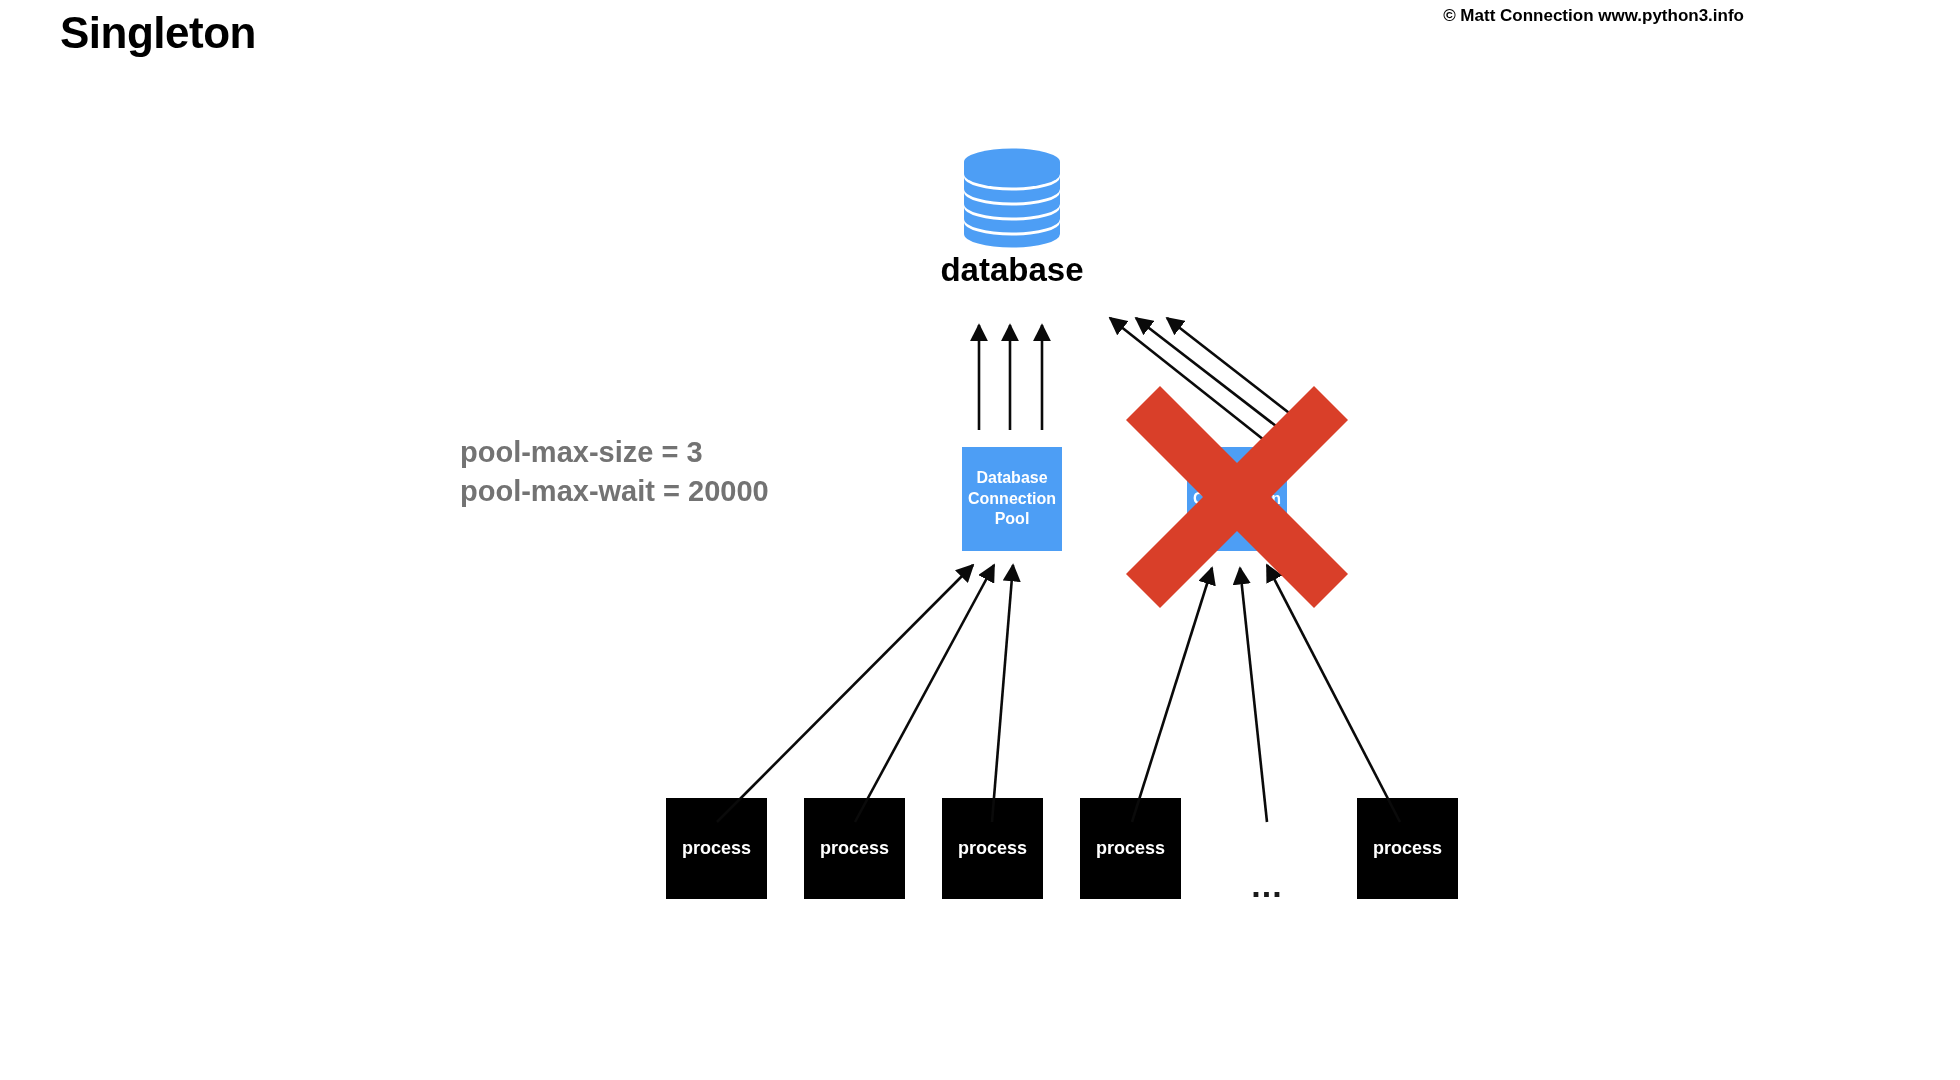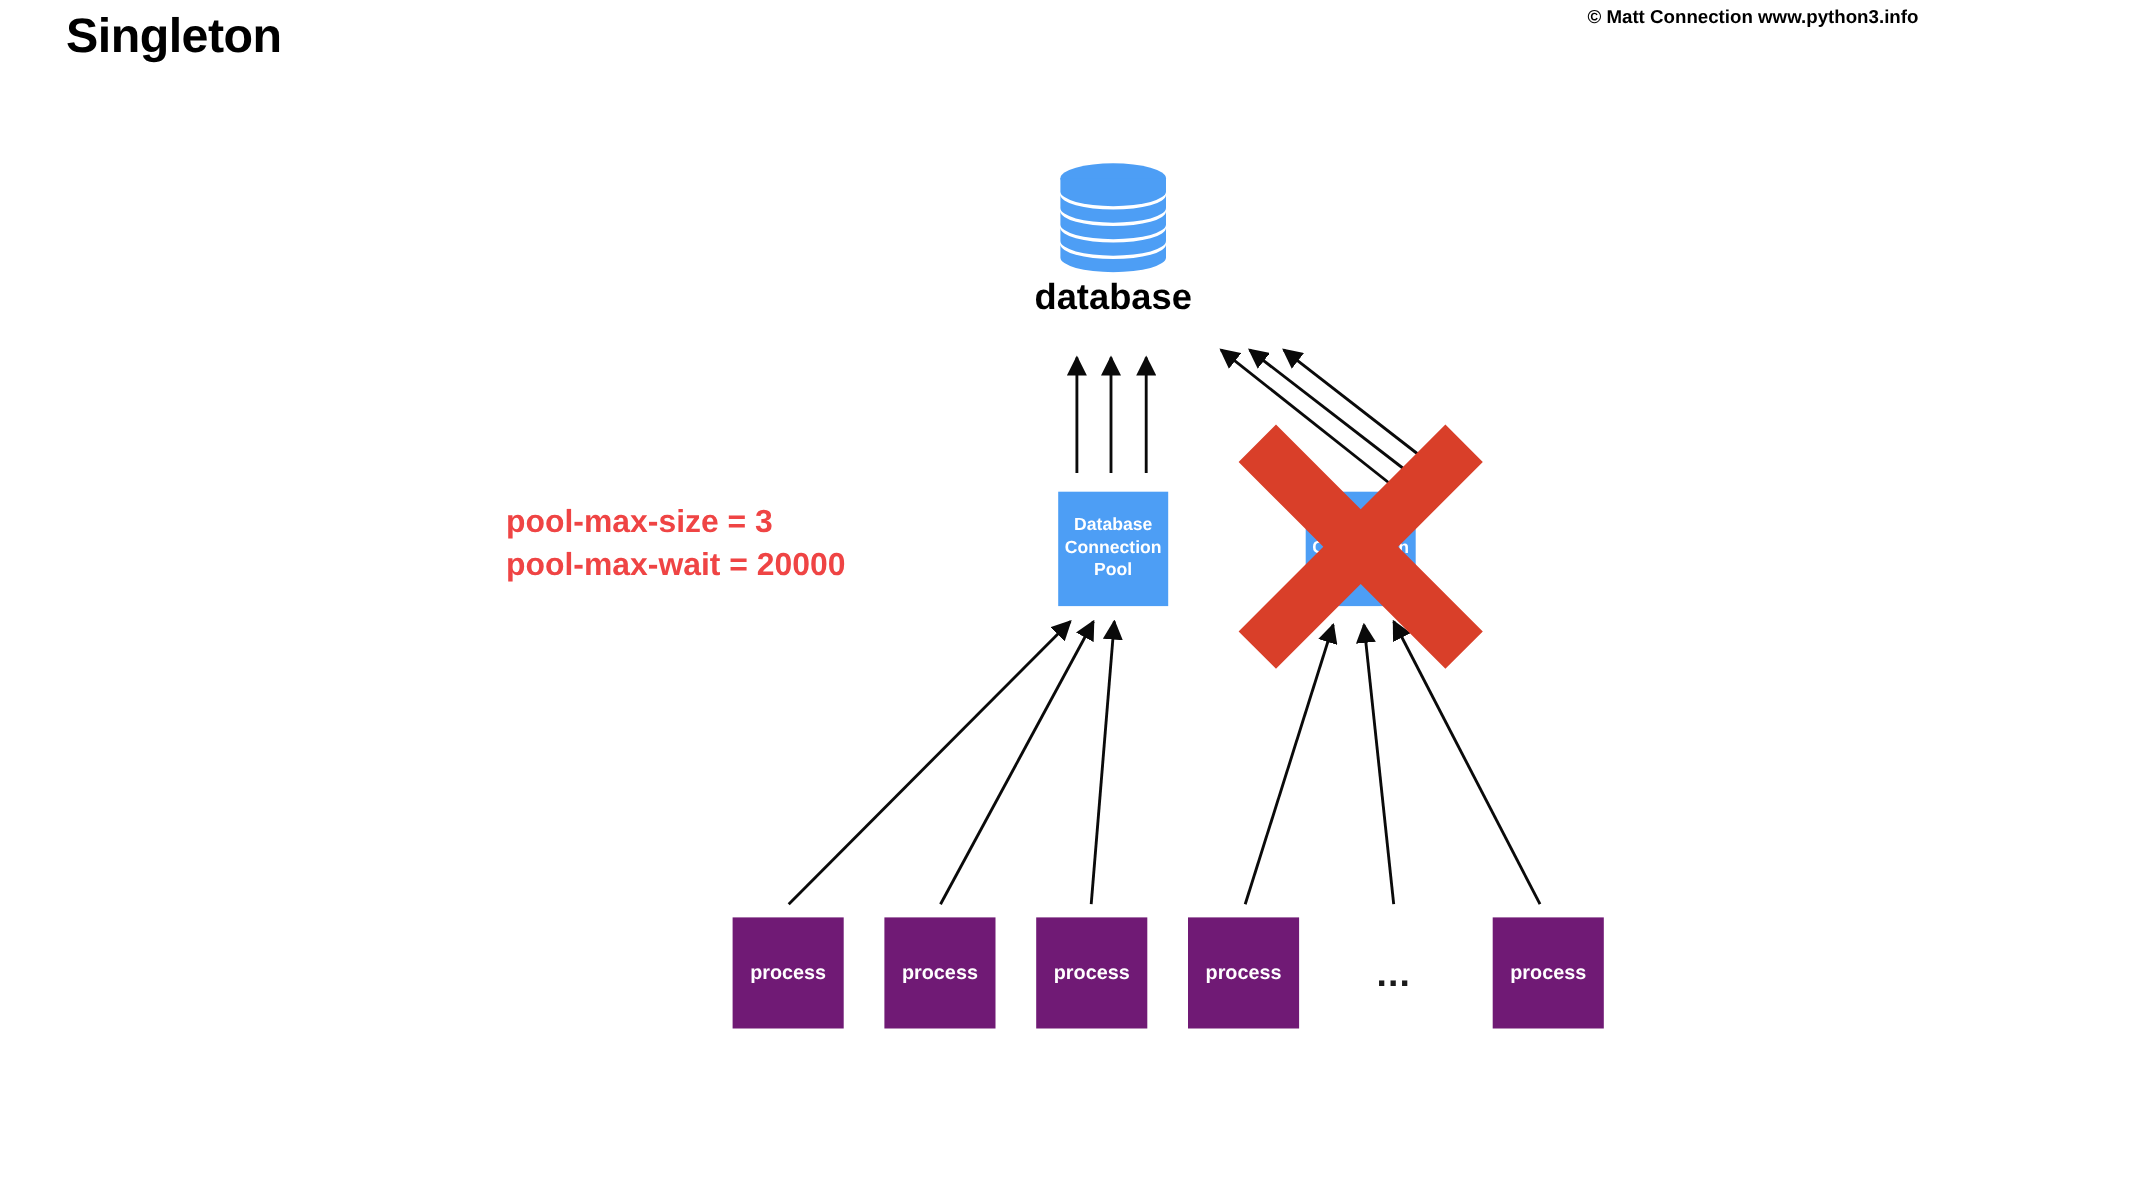--- a/index.html
+++ b/index.html
@@ -78,24 +78,24 @@
     font-weight: 700;
     line-height: 1.28;
     text-align: center;
     padding: 0 2px;
   }
   #pool-1 { left: 930px; top: 447px; }
   #pool-2 { left: 1155px; top: 447px; }
 
   .process-box {
     position: absolute;
-    top: 834px;
+    top: 798px;
     width: 101px;
     height: 101px;
-    background: #701a75;
+    background: #000000;
     display: flex;
     align-items: center;
     justify-content: center;
     text-align: right;
   }
   .process-box .proc-text {
     color: #ffffff;
     font-size: 18px;
     font-weight: 700;
     white-space: nowrap;
@@ -109,25 +109,25 @@
     font-size: 34px;
     font-weight: 700;
     letter-spacing: 1px;
     color: #1a1a1a;
     line-height: 34px;
   }
   
   .config-block {
     position: absolute;
     left: 428px;
-    top: 456px;
+    top: 433px;
     font-size: 29px;
     font-weight: 700;
     line-height: 39px;
-    color: #ef4444;
+    color: #737373;
     white-space: nowrap;
   }
   
   .overlay-svg {
     position: absolute;
     left: 0; top: 0;
     width: 1960px;
     height: 1080px;
     pointer-events: none;
   }

